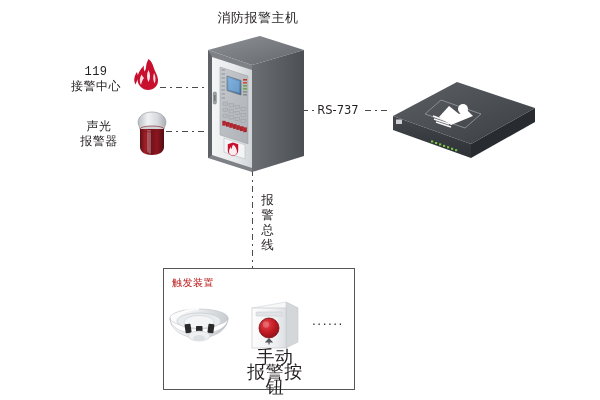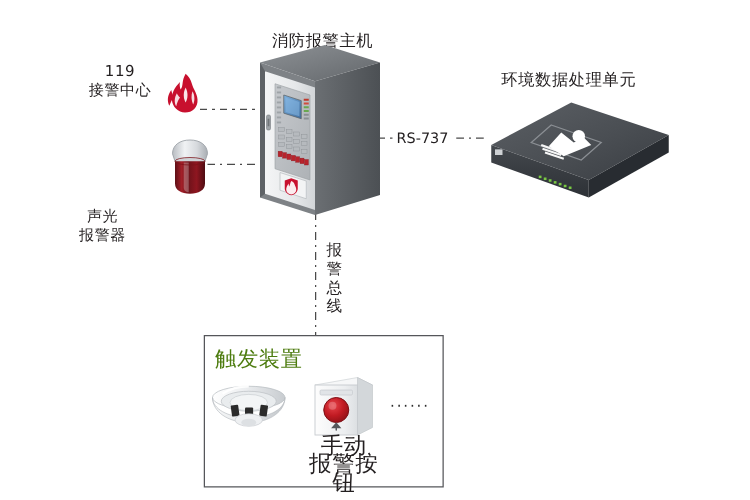--- a/index.html
+++ b/index.html
@@ -67,49 +67,48 @@
     width: 192px;
     height: 122px;
     border: 1.3px solid #55565a;
     background: #ffffff;
     box-sizing: border-box;
   }
   #trigger-box-label {
     position: absolute;
     left: 172px;
     top: 276px;
-    font-size: 17px;
-    color: #4d7c0f;
+    font-size: 10px;
+    color: #b91c1c;
     letter-spacing: 0.5px;
   }
   #ellipsis {
     position: absolute;
     left: 312px;
     top: 318px;
     font-size: 12px;
     color: #2b2b2b;
     letter-spacing: 1.5px;
   }
 
   .icon-wrap { position: absolute; }
   svg { display: block; overflow: visible; }
 </style>
 </head>
 <body>
 
 <div id="stage">
 
-  <div class="lbl" style="left:203px; top:10px; width:110px; font-size:13px;margin-top:16px;">消防报警主机</div>
-
-  <div class="lbl" style="left:385px; top:57px; width:140px; font-size:13px;">环境数据处理单元</div>
-
-  <div class="lbl" style="left:60px; top:50px; width:72px;">119
+  <div class="lbl" style="left:203px; top:10px; width:110px; font-size:13px;">消防报警主机</div>
+
+
+  <div class="lbl" style="left:60px; top:65px; width:72px;font-family:Liberation Mono, monospace;">119
 接警中心</div>
 
-  <div class="lbl" style="left:49px; top:119px; width:66px;margin-top:47px;">声光
+  <div class="lbl" style="left:66px; top:119px; width:66px;">声光
 报警器</div>
 
   <div class="dashdot-h" style="left:160px; top:87px; width:52px;"></div>
 
   <div class="dashdot-h" style="left:166px; top:131px; width:46px;"></div>
 
   <div class="dashdot-h" style="left:302px; top:110px; width:12px;"></div>
   <div class="lbl" style="left:312px; top:103px; width:52px; font-size:11.5px; letter-spacing:0;">RS-737</div>
   <div class="dashdot-h" style="left:365px; top:110px; width:22px;"></div>
 

